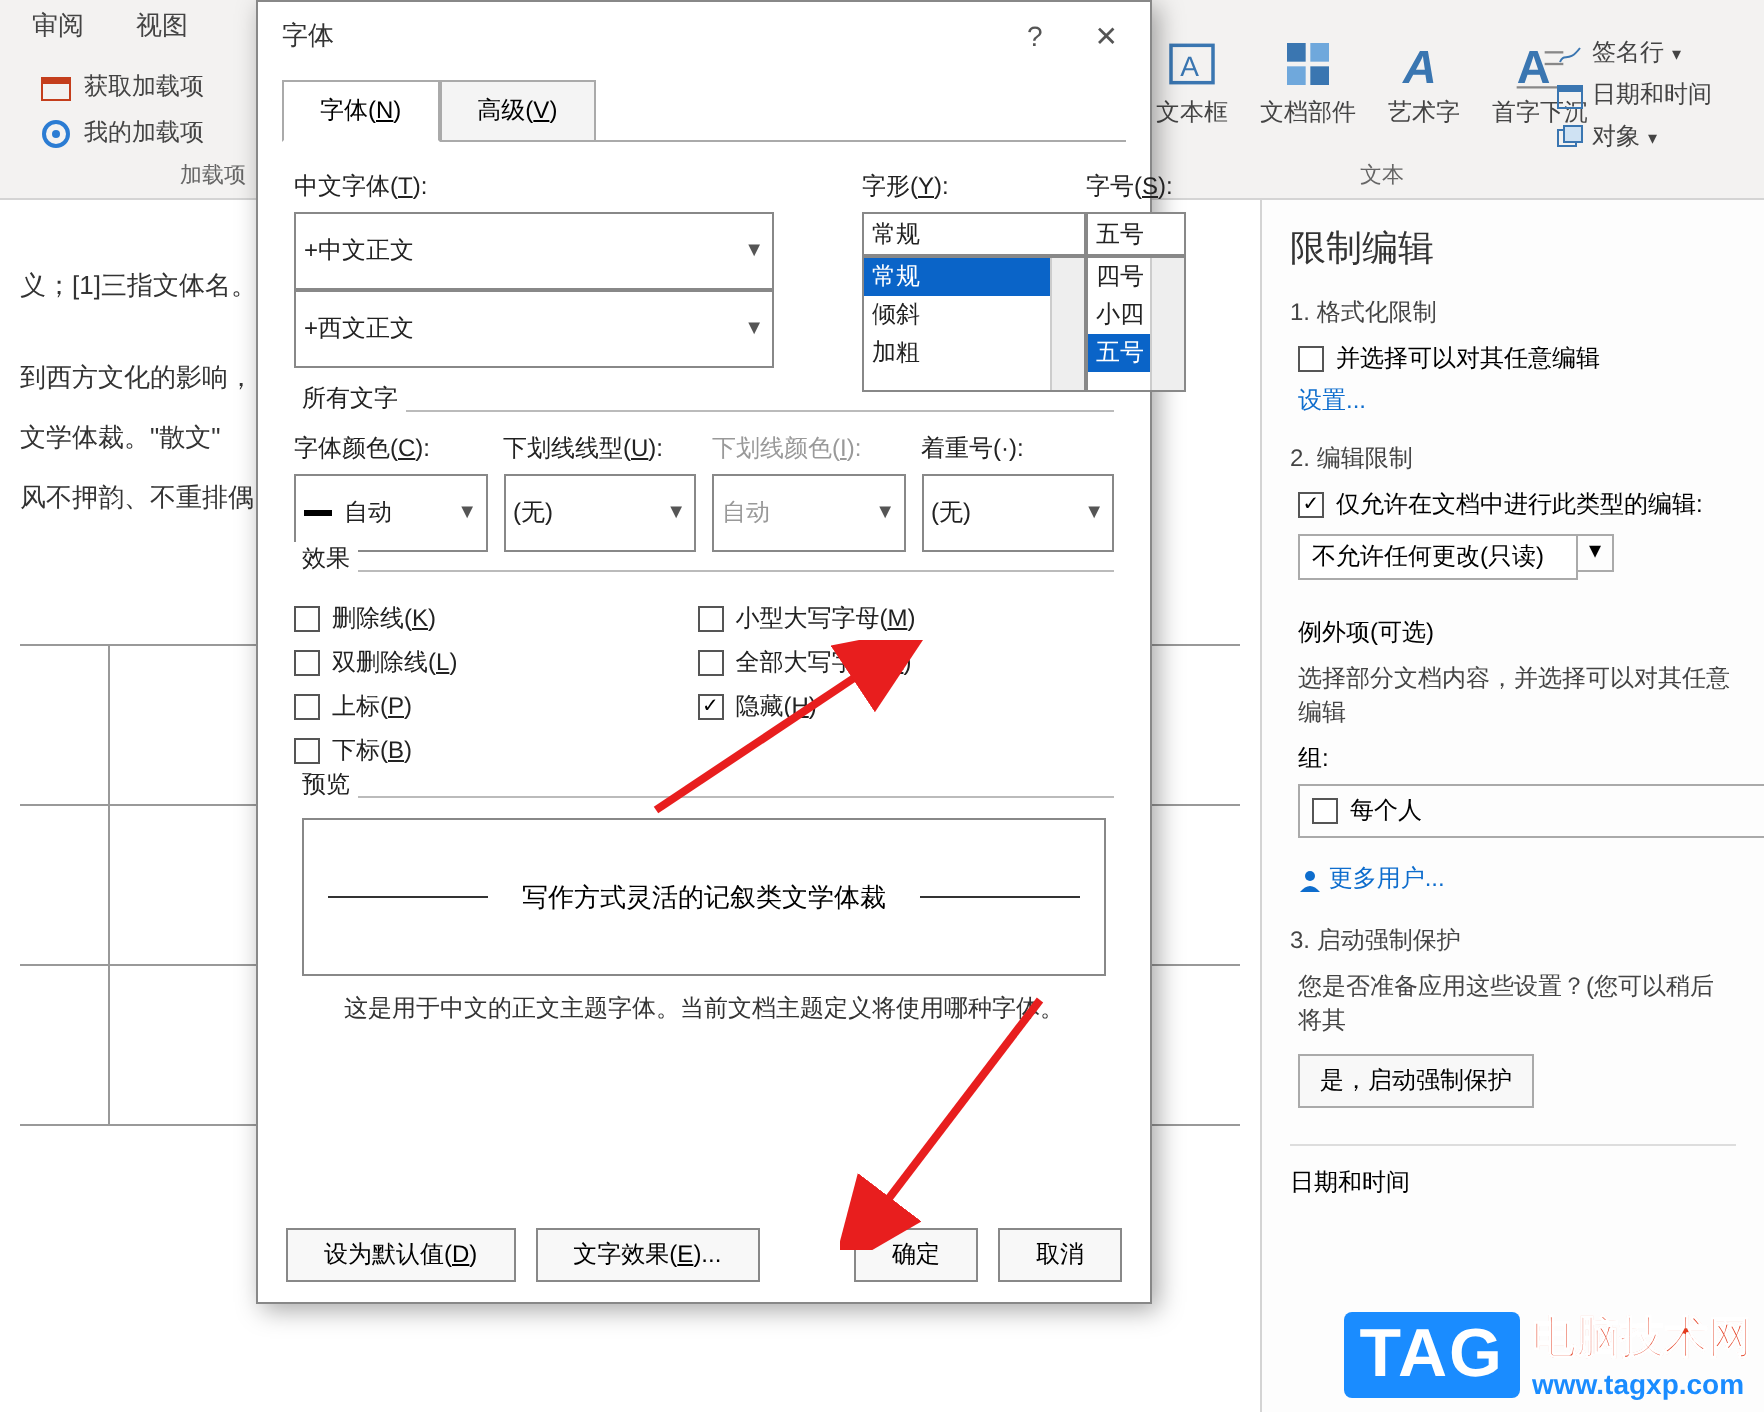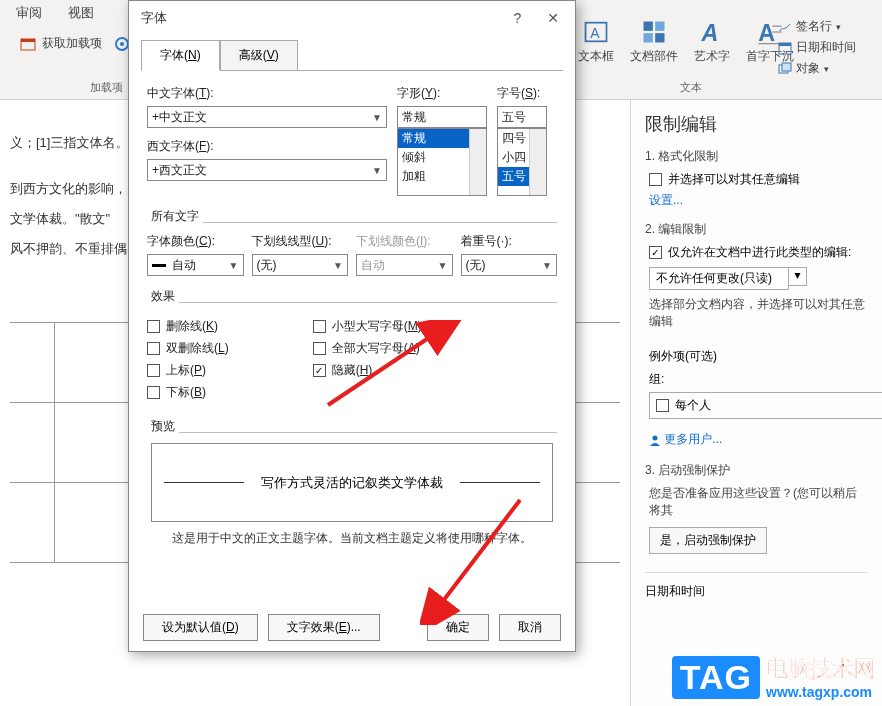--- a/index.html
+++ b/index.html
@@ -4,21 +4,21 @@
 <style>
 * { box-sizing: border-box; margin: 0; padding: 0; font-family: "Microsoft YaHei", "SimSun", sans-serif; }
 body { background: #fff; width: 882px; height: 706px; overflow: hidden; position: relative; font-size: 12px; }
 
 
 .ribbon { position: absolute; top: 0; left: 0; right: 0; height: 100px; background: #f3f2f1; border-bottom: 1px solid #d4d4d4; }
 .ribbon-tabs { display: flex; gap: 18px; padding: 2px 12px; font-size: 13px; color: #444; }
 .ribbon-tabs span { padding: 2px 4px; }
 .ribbon-body { display: flex; padding: 4px 8px; gap: 12px; color: #444; }
 .rb-item { display:flex; align-items:center; gap:6px; padding:3px 6px; font-size:12px;}
-.rb-group { display:flex; align-items:flex-start; padding:2px 6px;}
+.rb-group { display:flex; flex-direction:column; align-items:flex-start; padding:2px 6px;}
 .rb-icon { width:16px; height:16px; }
 
 
 .taskpane { position: absolute; top: 100px; right: 0; width: 252px; bottom: 0; background: #fdfdfd; border-left: 1px solid #d4d4d4; padding: 12px 14px; overflow:hidden;}
 .taskpane h2 { font-size: 18px; font-weight: 400; color: #333; margin-bottom: 12px; }
 .tp-section { font-size: 12px; color: #444; margin-bottom: 6px; }
 .tp-sub { margin-left: 4px; margin-bottom: 12px; }
 .tp-check { display:flex; align-items:center; gap:6px; margin:4px 0;}
 .tp-link { color:#0e6dcd; cursor:pointer; }
 .tp-select { width: 140px; display:inline-block; border:1px solid #aaa; padding:2px 6px; background:#fff;}
@@ -36,42 +36,42 @@
 
 
 .dialog { position: absolute; top: 0; left: 128px; width: 448px; height: 652px; background: #fff; border: 1px solid #888; box-shadow: 3px 3px 12px rgba(0,0,0,0.35); z-index: 100; display:flex; flex-direction:column;}
 .dlg-title { display:flex; align-items:center; justify-content:space-between; padding: 8px 10px 6px 12px; font-size: 13px; color:#333;}
 .dlg-title-right { display:flex; gap:14px; font-size:14px; color:#555;}
 .dlg-title-right span { cursor:pointer; padding:0 6px;}
 .dlg-tabs { display:flex; padding: 0 12px; margin-top:6px;}
 .dlg-tab { padding:6px 18px; font-size:12px; border:1px solid #aaa; background:#f4f4f4; position:relative; top:1px; cursor:pointer;}
 .dlg-tab.active { background:#fff; border-bottom:1px solid #fff;}
 .dlg-body { flex:1; border-top:1px solid #aaa; margin:0 12px; padding:14px 6px 6px 6px; font-size:12px; color:#222;}
-.combo { border:1px solid #888; background:#fff; display:flex; align-items:center; justify-content:space-between; padding:2px 4px; height:22px;}
+.combo { border:1px solid #888; background:#fff; display:flex; align-items:center; justify-content:space-between; padding:2px 4px; height:39px;}
 .combo .caret { font-size:10px; color:#555; }
 .listbox { border:1px solid #888; height:68px; overflow:hidden; font-size:12px; background:#fff;}
 .listbox .li { padding:1px 4px;}
 .listbox .li.sel { background:#0a64c8; color:#fff;}
 .listbox.scroll { position:relative;}
 .listbox.scroll:after{content:"";position:absolute;top:0;right:0;bottom:0;width:16px;background:#eee;border-left:1px solid #ccc;}
-.grid3 { display:flex; gap:10px;}
+.grid3 { display:flex; }
 .grid3 > div { flex:0 0 auto;}
 .col-zh { width:240px;}
-.col-style { width:90px;}
+.col-style { width:112px;margin-left:44px;}
 .col-size { width:50px;}
 
-.sect { margin-top:20px; padding-top:6px; position:relative;}
+.sect { margin-top:3px; padding-top:6px; position:relative;}
 .sect .legend { position:absolute; top:-8px; left:0; background:#fff; padding:0 4px; color:#222;}
 .sect-line { border-top:1px solid #bbb; height:1px; margin-bottom:10px;}
 
 .fourcol { display:flex; gap:8px;}
 .fourcol > div { flex:1;}
 .small-lbl{ font-size:12px; margin-bottom:4px; display:block;}
 .disabled { color:#999;}
-.effects { display:flex; gap:84px; margin-top:6px;}
+.effects { display:flex; gap:120px; margin-top:6px;}
 .chkline { display:flex; align-items:center; gap:6px; margin:5px 0;}
 .chk { width:13px;height:13px;border:1px solid #555; display:inline-flex; align-items:center; justify-content:center; font-size:10px; background:#fff;}
 .chk.checked:after{content:"✓"; color:#000; font-size:10px; line-height:1;}
 
 .preview-box { border:1px solid #888; height:79px; margin:8px 4px 8px 4px; display:flex; align-items:center; justify-content:center; position:relative; color:#000; font-size:13px;}
 .preview-line { border-top:1px solid #333; position:absolute; width:80px;}
 .pv-l{left:12px;} .pv-r{right:12px;}
 .preview-note{ text-align:center; font-size:12px; color:#333; margin-bottom:8px;}
 
 .dlg-footer { display:flex; justify-content:space-between; padding:10px 14px; align-items:flex-start;}
@@ -220,22 +220,22 @@
   </div>
   <div class="tp-section">2. 编辑限制</div>
   <div class="tp-sub">
     <div class="tp-check">
         <span class="chk checked"></span>
         <span>仅允许在文档中进行此类型的编辑:</span>
       </div>
     <div style="margin-top:6px;">
       <span class="tp-select">不允许任何更改(只读)</span><span class="tp-dd">▾</span>
     </div>
+    <div style="margin-top:18px; font-size:12px;">例外项(可选)</div>
     <div style="margin-top:6px; font-size:12px; color:#444;">选择部分文档内容，并选择可以对其任意编辑</div>
-    <div style="margin-top:18px; font-size:12px;">例外项(可选)</div>
     <div style="margin-top:6px; font-size:12px;">组:</div>
     <div class="tp-box">
         <span class="chk"></span>
         <span>每个人</span>
       </div>
     <div style="margin-top:12px;" class="tp-link">
       <svg width="12" height="12" style="vertical-align:middle" viewBox="0 0 12 12">
           <circle cx="6" cy="4" r="2.5" fill="#0e6dcd"></circle>
           <path d="M1 12 Q6 6 11 12" fill="#0e6dcd"></path>
         </svg>
@@ -263,21 +263,20 @@
     <div class="dlg-tab"><span>高级(<span class="u">V</span>)</span></div>
   </div>
   <div class="dlg-body">
     <div class="grid3">
       <div class="col-zh">
         <span class="small-lbl">中文字体(<span class="u">T</span>):</span>
         <div class="combo">
             <span>+中文正文</span>
             <span class="caret">▼</span>
           </div>
-        <span class="small-lbl" style="margin-top:10px;display:block;">西文字体(<span class="u">F</span>):</span>
         <div class="combo">
             <span>+西文正文</span>
             <span class="caret">▼</span>
           </div>
       </div>
       <div class="col-style">
         <span class="small-lbl">字形(<span class="u">Y</span>):</span>
         <div class="combo" style="height:22px;">
             <span>常规</span>
           </div>

